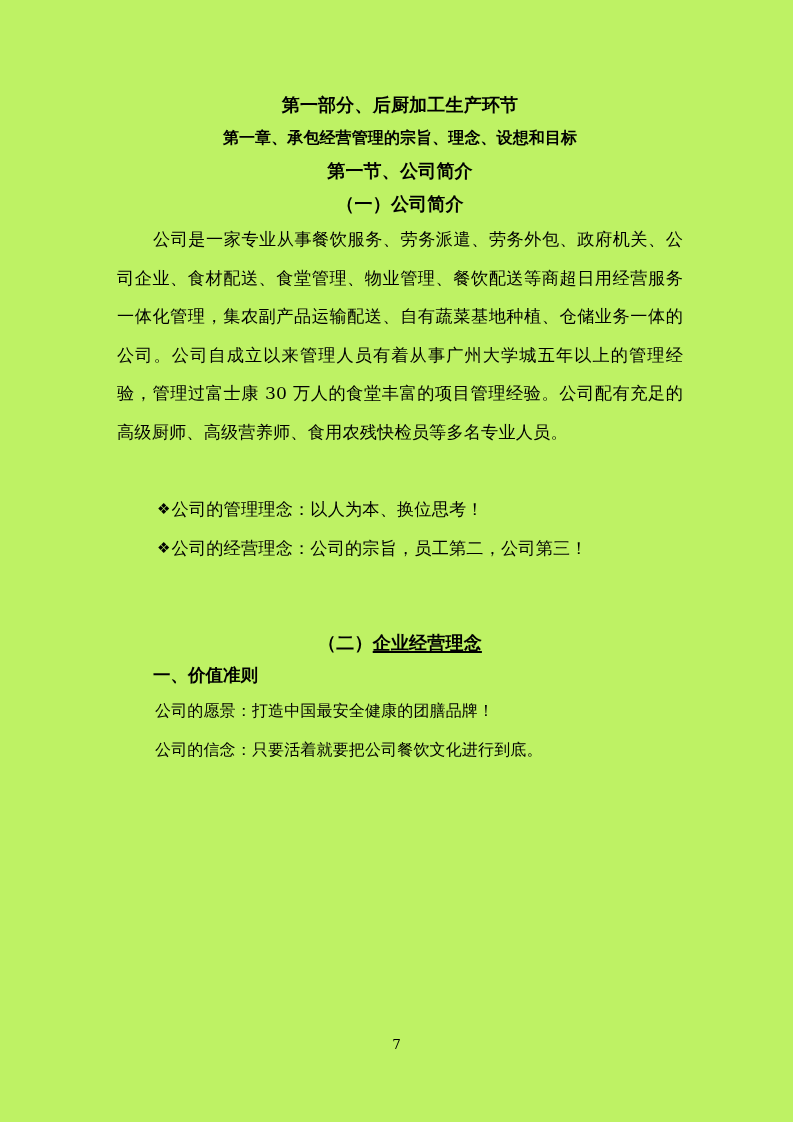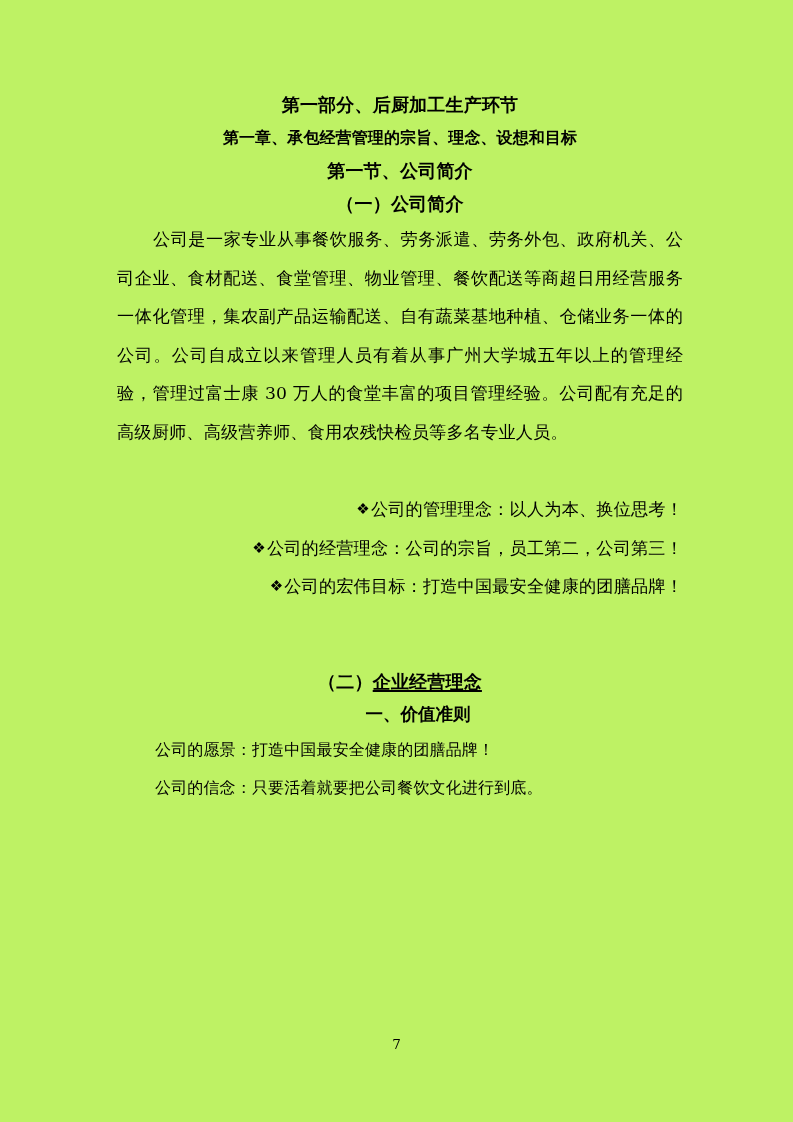--- a/index.html
+++ b/index.html
@@ -45,39 +45,38 @@
   .h-underline .utext {
     text-decoration: underline;
     text-underline-offset: 2px;
     text-decoration-thickness: 1.5px;
   }
   .h-left {
     font-family: Liberation Sans, sans-serif;
     font-weight: bold;
     font-size: 17.5px;
     line-height: 33px;
-    text-align: center;
+    text-align: left;
     text-indent: 36px;
   }
   
   .para {
     font-family: "DejaVu Serif", serif;
     font-size: 17.2px;
     line-height: 38.6px;
     text-align: justify;
     text-justify: inter-ideograph;
     text-indent: 36px;
     letter-spacing: 0.15px;
   }
   
   .bullets {
     margin: 0;
     padding: 0;
     list-style: none;
-    text-align: right;
   }
   .bullet-item {
     font-family: "DejaVu Serif", serif;
     font-size: 17.2px;
     line-height: 38.6px;
     padding-left: 40px;
     text-indent: -0px;
     white-space: nowrap;
     letter-spacing: 0.15px;
   }
@@ -133,23 +132,20 @@
 
     <div class="spacer-line"></div>
 
     <ul class="bullets">
       <li class="bullet-item">
         <span class="bullet-mark">❖</span><span>公司的管理理念：以人为本、换位思考！</span>
       </li>
       <li class="bullet-item">
         <span class="bullet-mark">❖</span><span>公司的经营理念：公司的宗旨，员工第二，公司第三！</span>
       </li>
-      <li class="bullet-item">
-        <span class="bullet-mark">❖</span><span>公司的宏伟目标：打造中国最安全健康的团膳品牌！</span>
-      </li>
     </ul>
 
     <div class="spacer-line"></div>
     <div class="spacer-half"></div>
 
     <div class="h-center h-underline">
       <span>（二）</span><span class="utext">企业经营理念</span>
     </div>
 
     <div class="h-left">一、价值准则</div>

